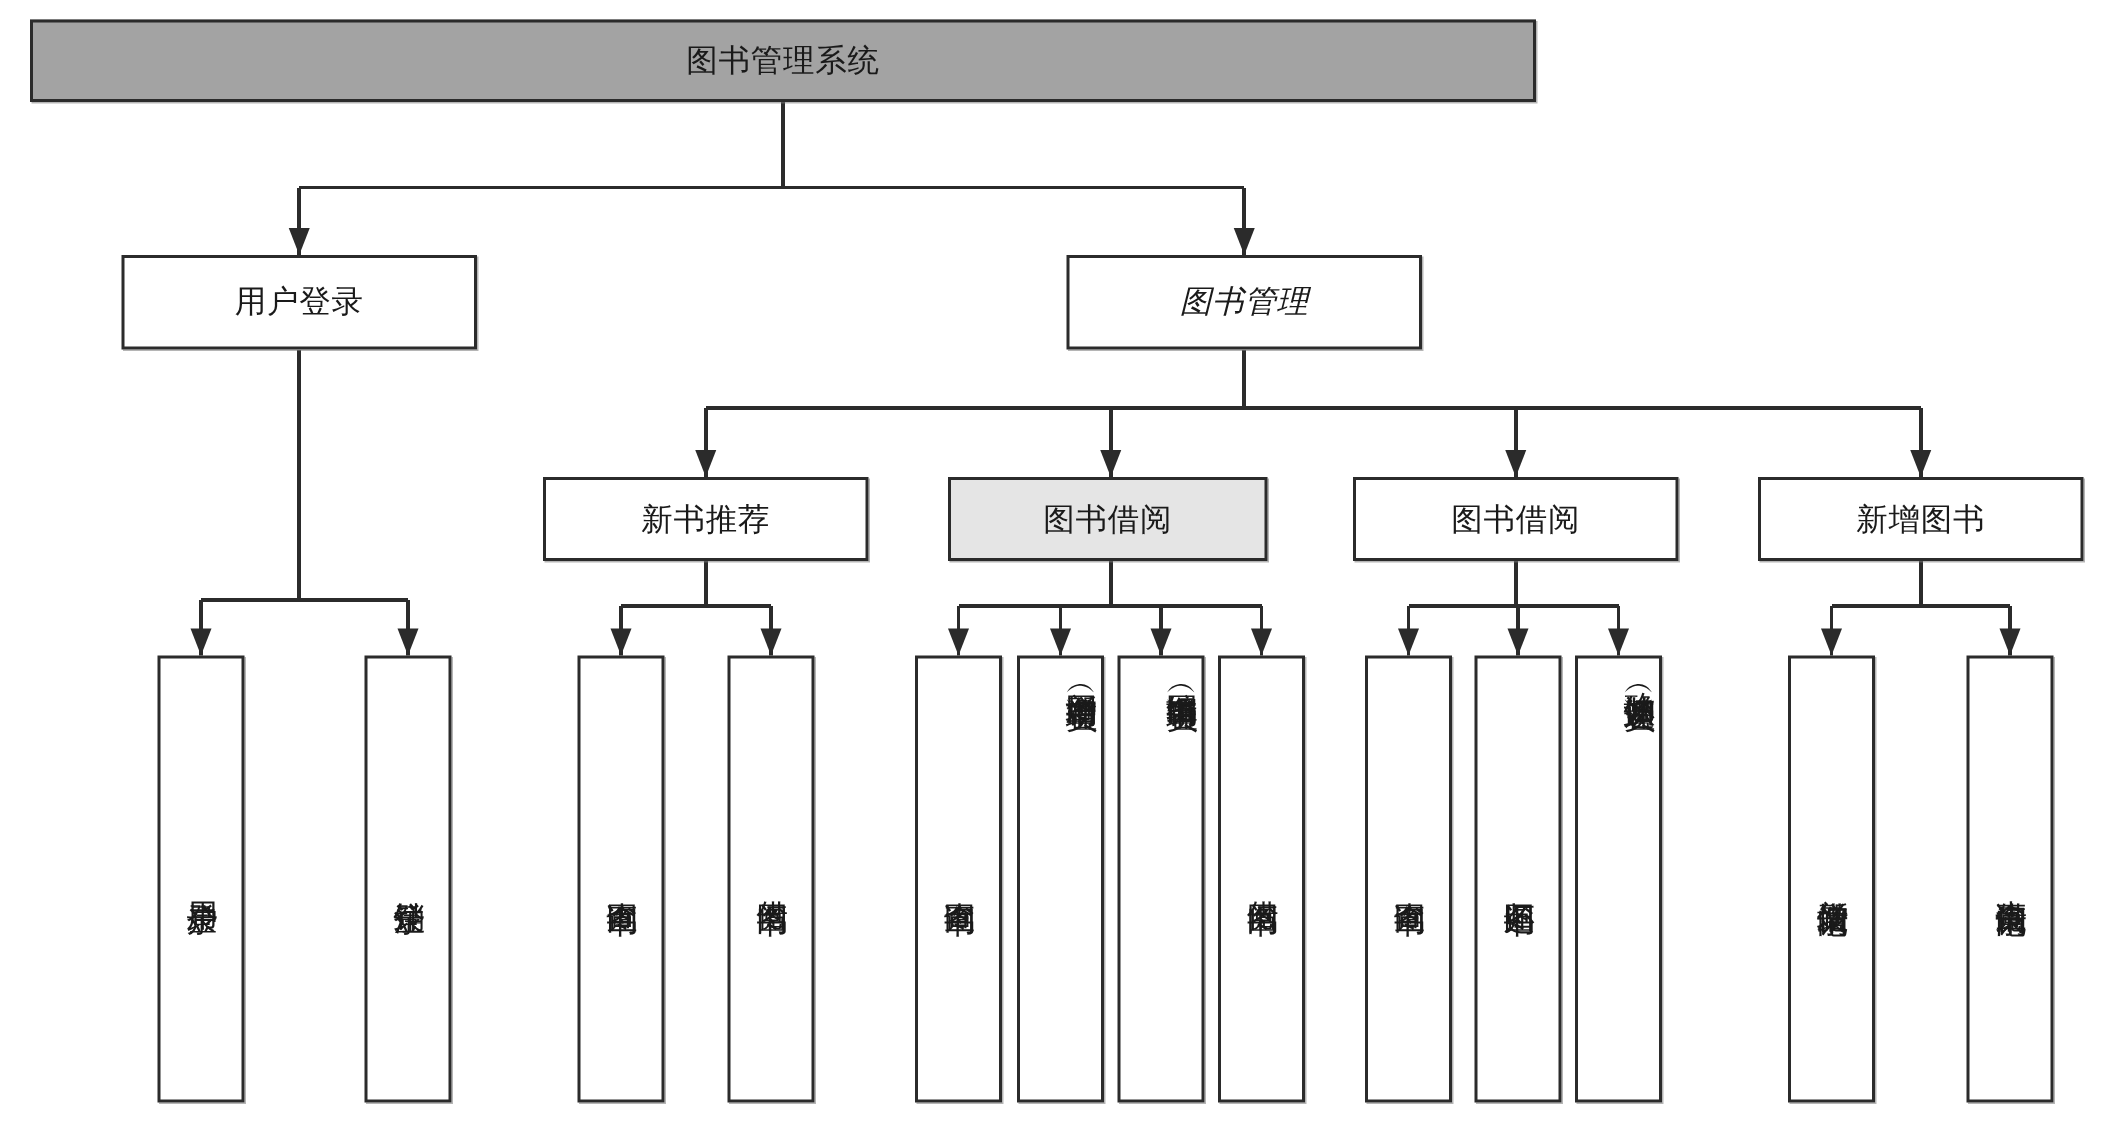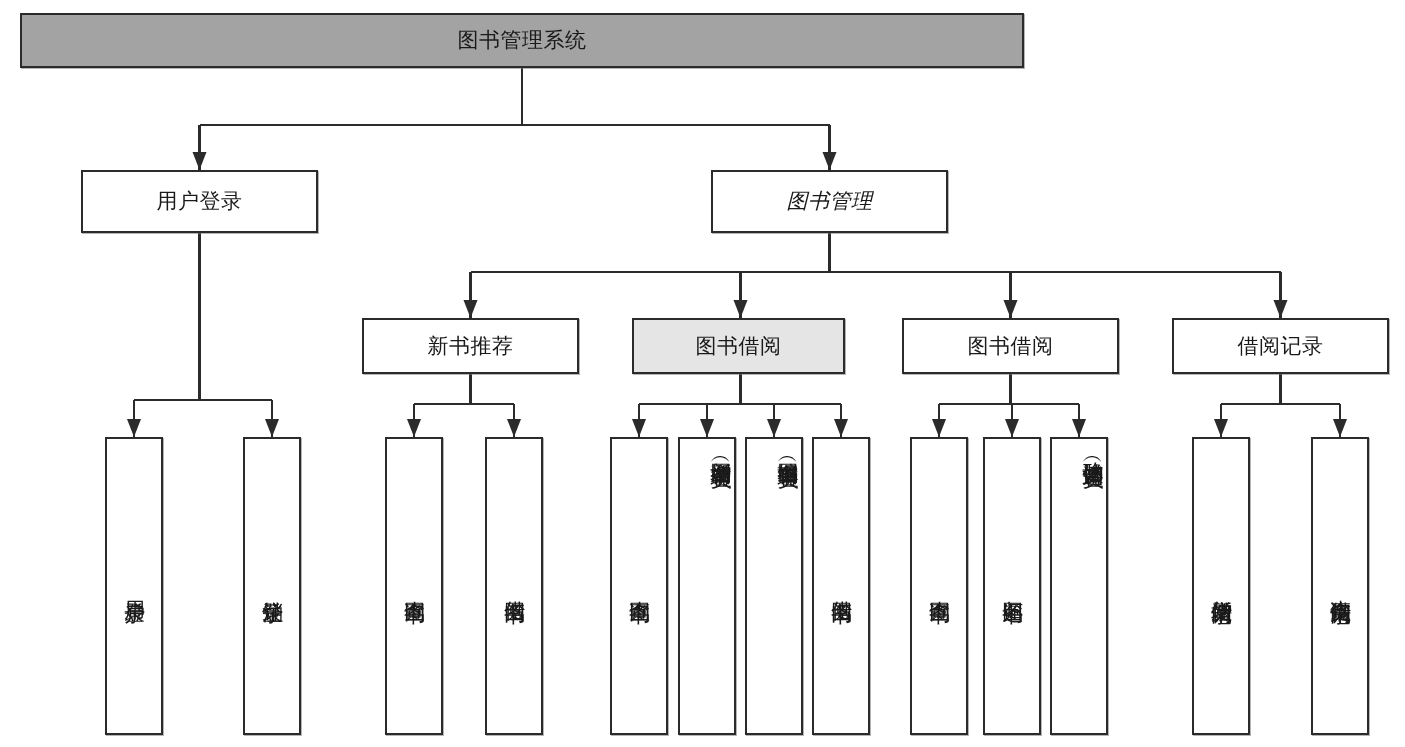--- a/index.html
+++ b/index.html
@@ -157,21 +157,21 @@
       <div class="node-box" style="left: 362px; top: 318px; width: 217px; height: 56px; border-color: rgb(43, 43, 43); background: rgb(255, 255, 255);">
         <div class="node-label-h" style="color: rgb(26, 26, 26);">新书推荐</div>
       </div>
       <div class="node-box" style="left: 632px; top: 318px; width: 213px; height: 56px; border-color: rgb(43, 43, 43); background: #e5e5e5; text-align: right;">
         <div class="node-label-h" style="color: rgb(26, 26, 26);">图书借阅</div>
       </div>
       <div class="node-box" style="left: 902px; top: 318px; width: 217px; height: 56px; border-color: rgb(43, 43, 43); background: rgb(255, 255, 255);">
         <div class="node-label-h" style="color: rgb(26, 26, 26);">图书借阅</div>
       </div>
       <div class="node-box" style="left: 1172px; top: 318px; width: 217px; height: 56px; border-color: rgb(43, 43, 43); background: rgb(255, 255, 255);">
-        <div class="node-label-h" style="color: rgb(26, 26, 26);">借阅记录</div>
+        <div class="node-label-h" style="color: rgb(26, 26, 26);">新增图书</div>
       </div>
       <div class="node-box" style="left: 105px; top: 437px; width: 58px; height: 298px; border-color: rgb(43, 43, 43); background: rgb(255, 255, 255);">
         <div class="node-label-v center" style="color: rgb(26, 26, 26);">用户登录</div>
       </div>
       <div class="node-box" style="left: 243px; top: 437px; width: 58px; height: 298px; border-color: rgb(43, 43, 43); background: rgb(255, 255, 255);">
         <div class="node-label-v center" style="color: rgb(26, 26, 26);">注销登录</div>
       </div>
       <div class="node-box" style="left: 385px; top: 437px; width: 58px; height: 298px; border-color: rgb(43, 43, 43); background: rgb(255, 255, 255);">
         <div class="node-label-v center" style="color: rgb(26, 26, 26);">查询图书</div>
       </div>

